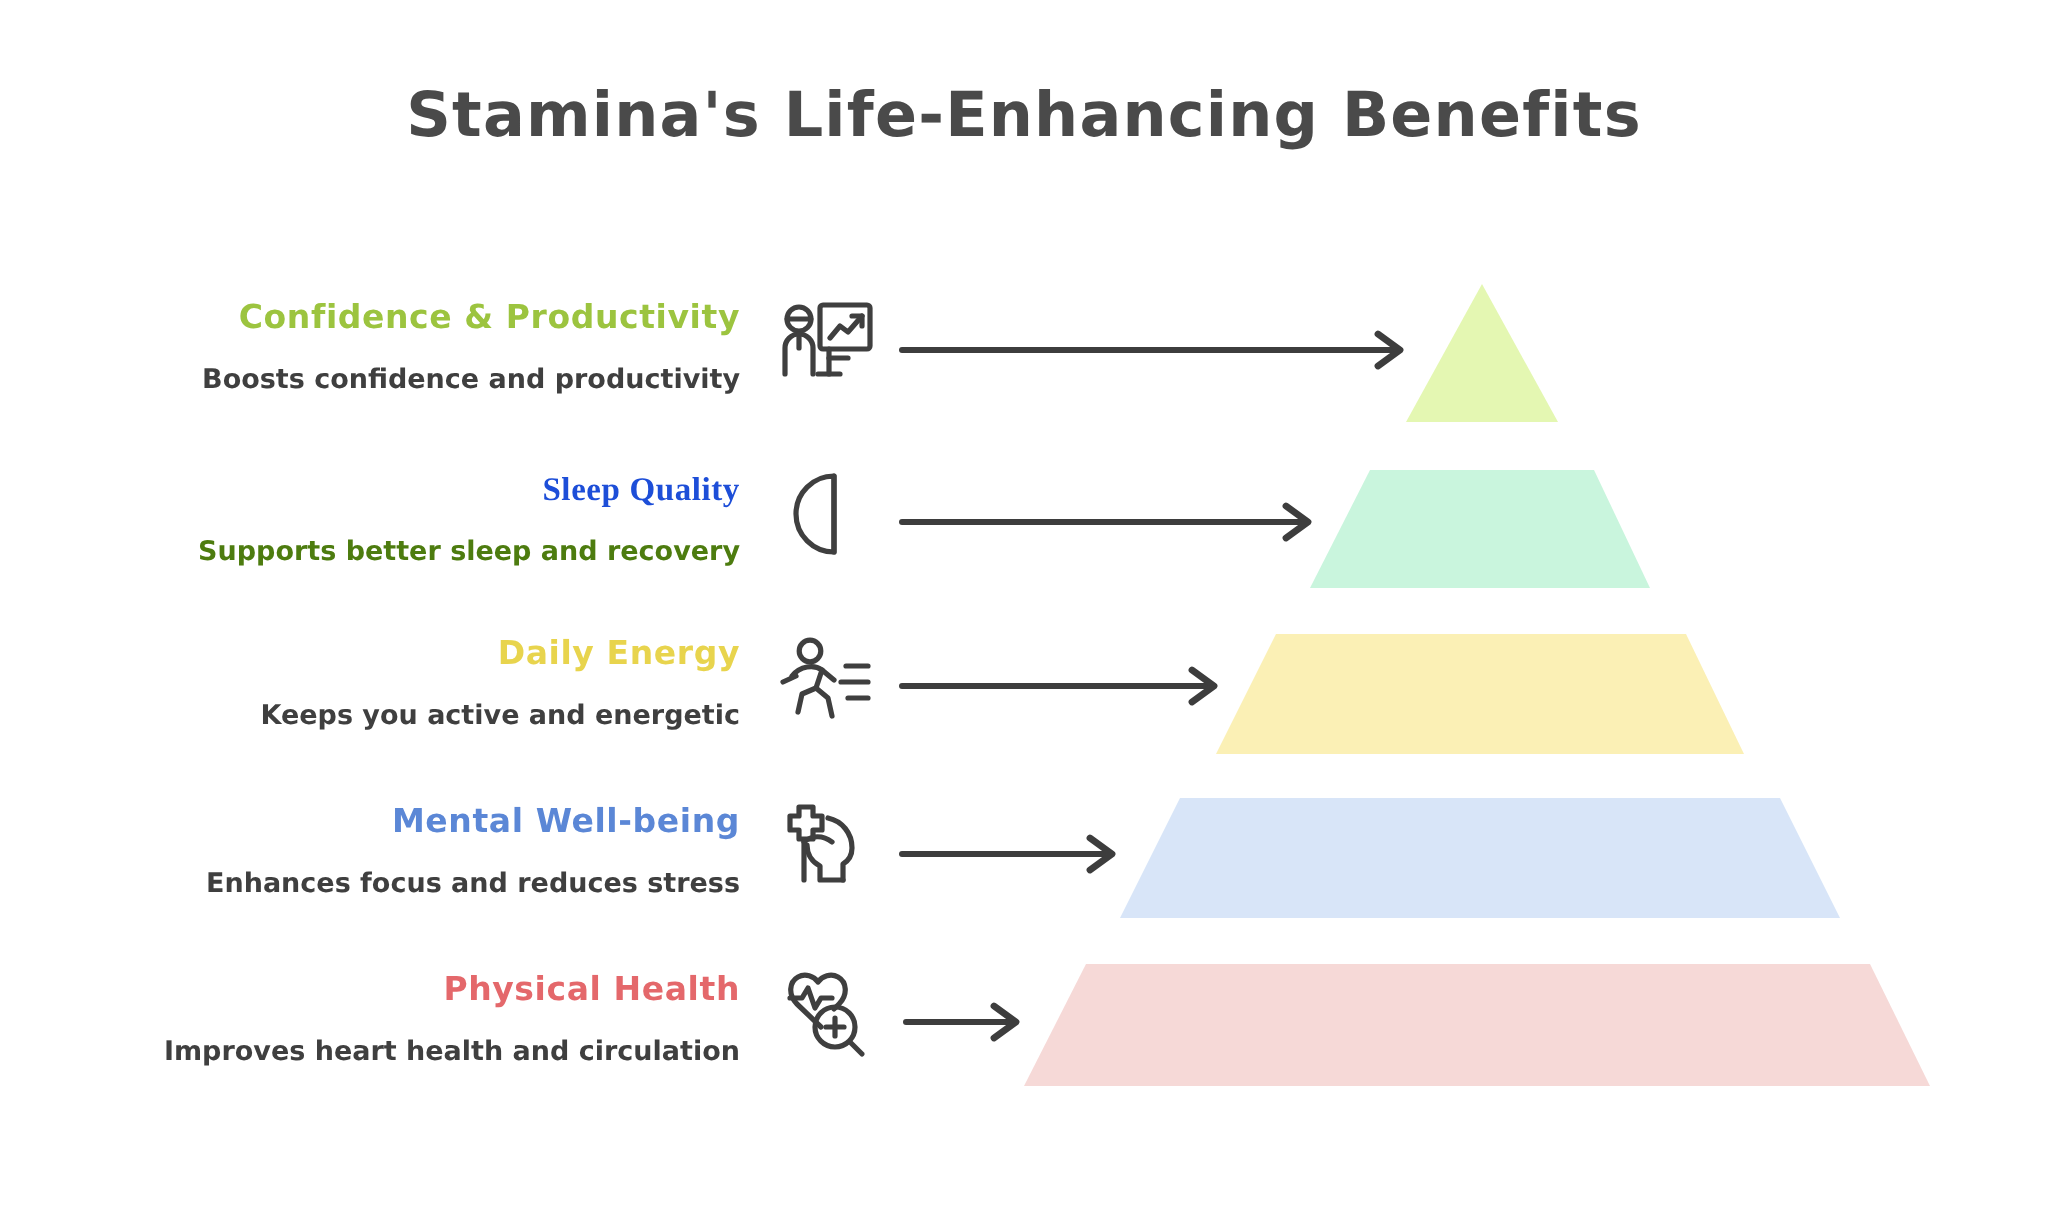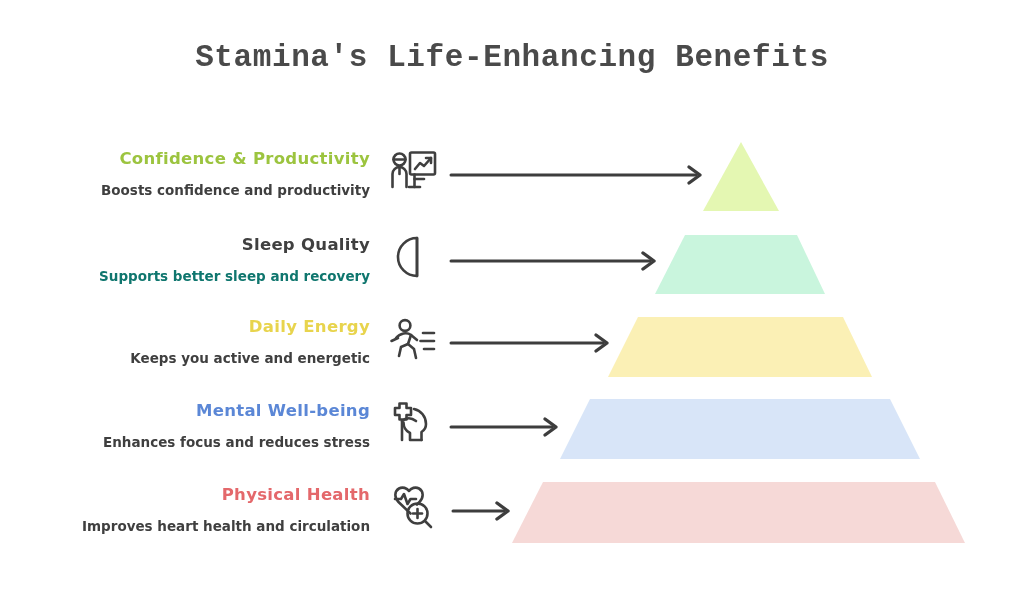--- a/index.html
+++ b/index.html
@@ -92,21 +92,21 @@
     width: 1024px;
     height: 606px;
     pointer-events: none;
   }
 </style>
 </head>
 <body style="background: rgb(255, 255, 255);">
 
 <div id="canvas">
 
-  <div class="page-title" style="color: rgb(74, 74, 74); font-family: Liberation Mono, monospace;">Stamina's Life-Enhancing Benefits</div>
+  <div class="page-title" style="color: rgb(74, 74, 74);">Stamina's Life-Enhancing Benefits</div>
 
   <svg id="pyramid" viewBox="0 0 1024 606">
     <polygon id="layer1" points="741,142 779,211 703,211" fill="#e4f7b2"></polygon>
     <polygon id="layer2" points="685,235 797,235 825,294 655,294" fill="#c9f5dd"></polygon>
     <polygon id="layer3" points="638,317 843,317 872,377 608,377" fill="#fbf0b5"></polygon>
     <polygon id="layer4" points="590,399 890,399 920,459 560,459" fill="#d8e5f8"></polygon>
     <polygon id="layer5" points="543,482 935,482 965,543 512,543" fill="#f6d9d7"></polygon>
   </svg>
 
   <div class="row" style="top:148px;">
@@ -131,22 +131,22 @@
     <div class="row-arrow" style="left:450px; top:16px;">
       <svg width="258" height="22" viewBox="0 0 258 22">
         <line x1="1" y1="11" x2="246" y2="11" stroke="#3d3d3d" stroke-width="3" stroke-linecap="round"></line>
         <polyline points="239,3 250,11 239,19" fill="none" stroke="#3d3d3d" stroke-width="3.4" stroke-linecap="round" stroke-linejoin="round"></polyline>
       </svg>
     </div>
   </div>
 
   <div class="row" style="top:234px;">
     <div class="row-text">
-      <div class="row-title" style="color: #404040;">Sleep Quality</div>
-      <div class="row-sub" style="color: #0f766e;">Supports better sleep and recovery</div>
+      <div class="row-title" style="color: #1d4ed8; font-family: Liberation Serif, serif;">Sleep Quality</div>
+      <div class="row-sub" style="color: #4d7c0f;">Supports better sleep and recovery</div>
     </div>
     <div class="row-icon" style="top:-2px; left:392px;">
       <svg width="44" height="54" viewBox="0 0 44 54" fill="none" stroke="#3f3f3f" stroke-width="2.6" stroke-linecap="round" stroke-linejoin="round">
         <path d="M25 6 a19 19 0 0 0 0 38 Z"></path>
         <line x1="25" y1="6" x2="25" y2="44"></line>
       </svg>
     </div>
     <div class="row-arrow" style="left:450px; top:16px;">
       <svg width="212" height="22" viewBox="0 0 212 22">
         <line x1="1" y1="11" x2="200" y2="11" stroke="#3d3d3d" stroke-width="3" stroke-linecap="round"></line>

